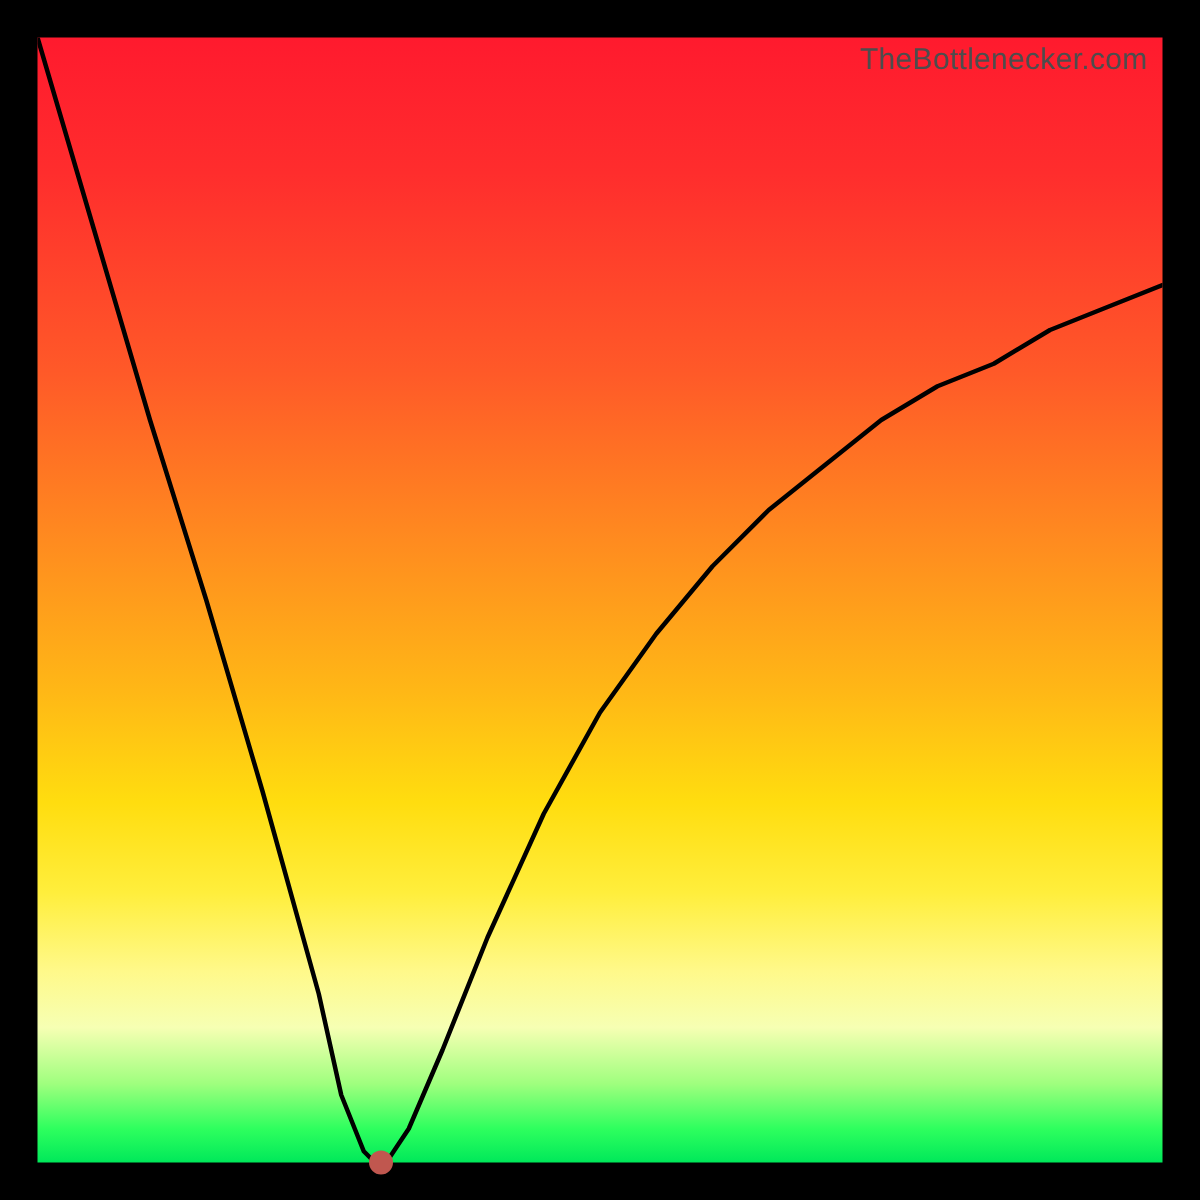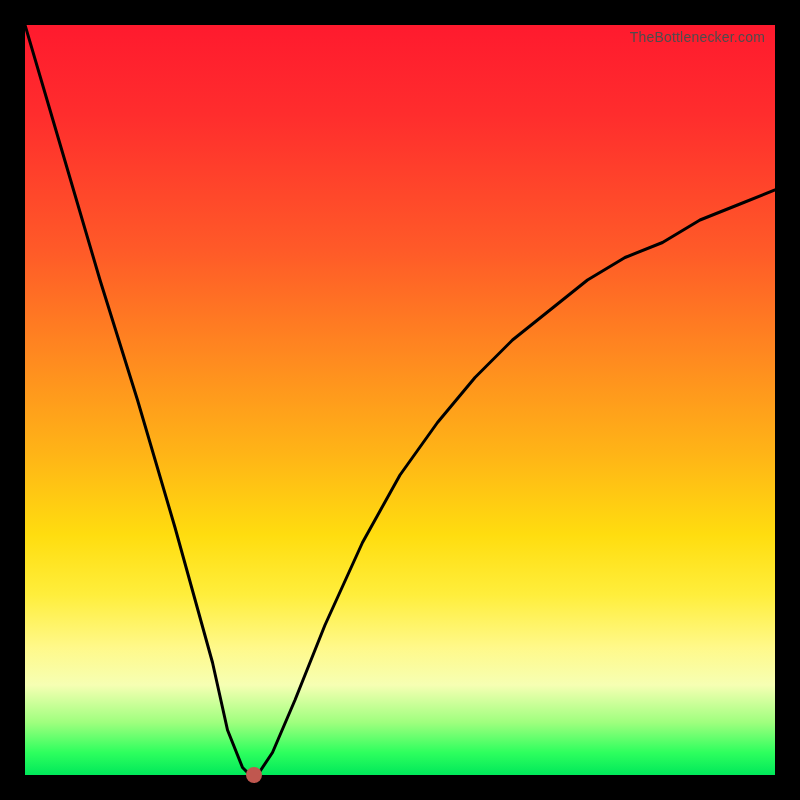--- a/index.html
+++ b/index.html
@@ -38,21 +38,21 @@
       #9fff7e 93%,
       #2eff5e 97%,
       #00e85a 100%
     );
   }
   .watermark {
     position: absolute;
     top: 4px;
     right: 10px;
     color: #4d4d4d;
-    font-size: 14px;
+    font-size: 20px;
     font-weight: 500;
     letter-spacing: 0.2px;
     z-index: 5;
   }
   svg.curve {
     position: absolute;
     left: 0;
     top: 0;
     width: 750px;
     height: 750px;

